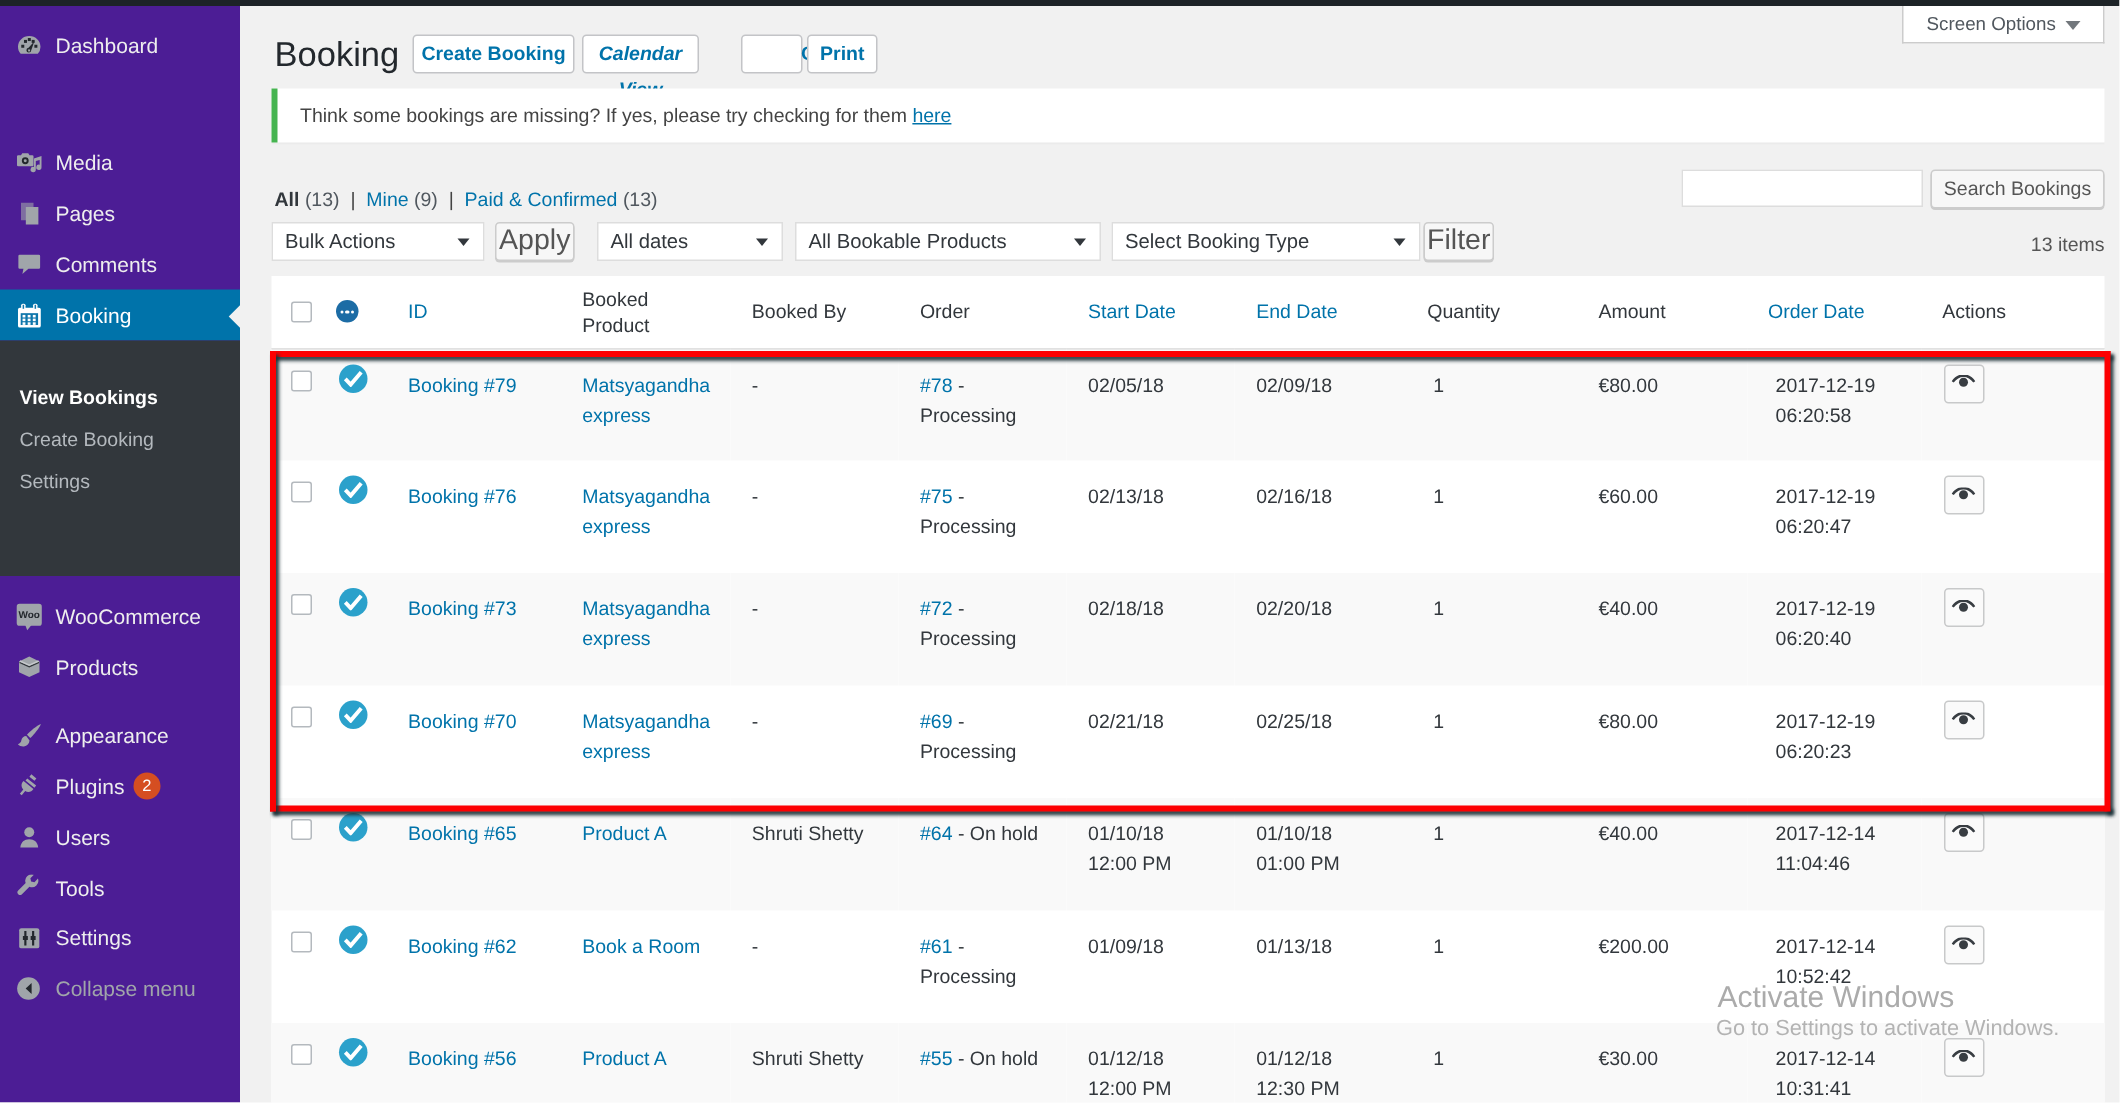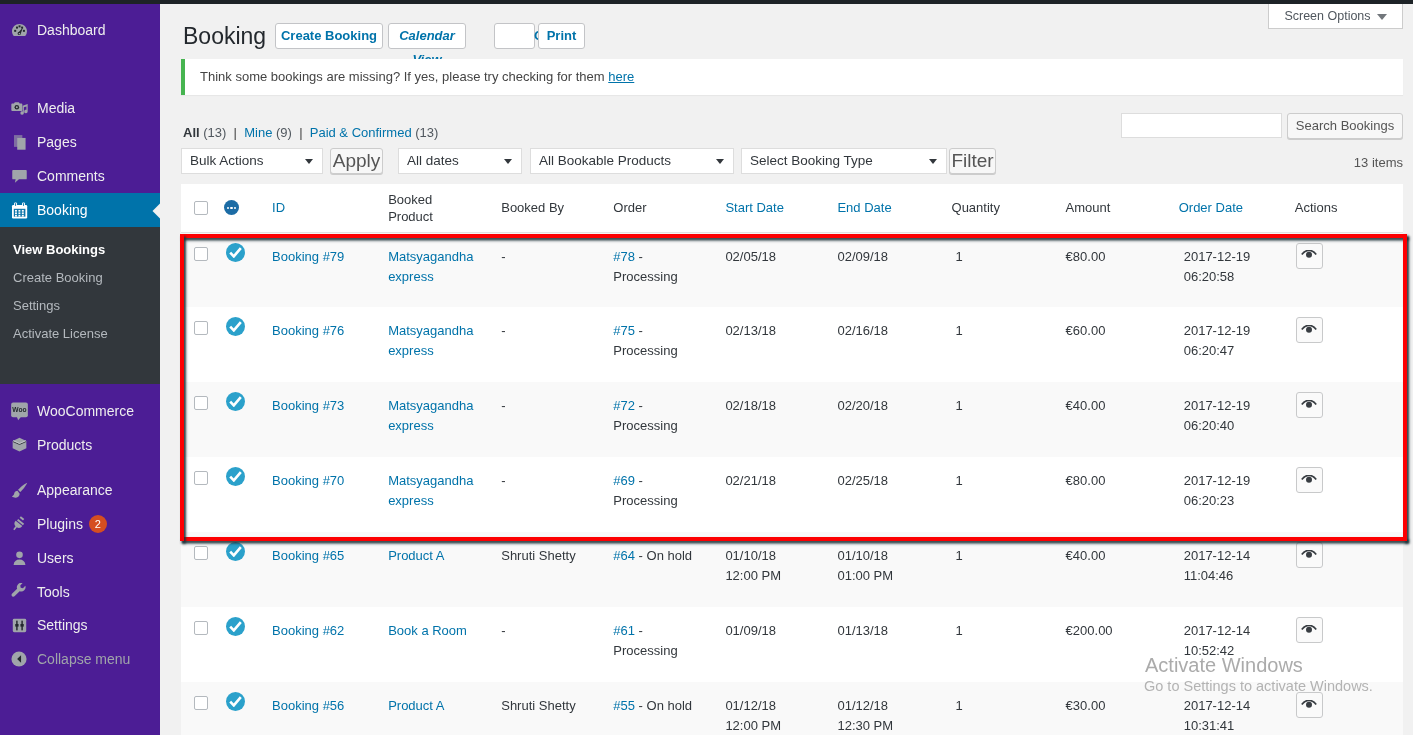--- a/index.html
+++ b/index.html
@@ -7,21 +7,21 @@
 body { background:#f1f1f1; position:relative; }
 #topbar { position:absolute; left:0; top:0; width:1413px; height:4px; background:#1d2327; z-index:50; }
 
 #sidebar { position:absolute; left:0; top:0; width:160px; height:735px; background:#4c1d95; z-index:10; }
 .mi { position:absolute; left:0; width:160px; height:34px; color:#eeeeee; font-size:14px; display:flex; align-items:center; }
 .mi .ic { width:20px; height:20px; margin-left:9px; display:flex; align-items:center; justify-content:center; flex:none; }
 .mi .lb { margin-left:8px; white-space:nowrap; }
 .mi svg { display:block; }
 #mi-booking { background:#0073aa; color:#fff; }
 #notch { position:absolute; left:155px; top:205px; width:12px; height:12px; background:#f1f1f1; transform:rotate(45deg); z-index:11; }
-#submenu { position:absolute; left:0; top:227px; width:160px; height:157px; background:#32373c; padding-top:9px; }
+#submenu { position:absolute; left:0; top:227px; width:160px; height:157px; background:#32373c; padding-top:24px; }
 .smi { height:28px; line-height:28px; padding-left:13px; font-size:13px; color:#b4b9be; }
 .smi.cur { color:#fff; font-weight:bold; }
 .badge { display:inline-block; background:#d54e21; color:#fff; border-radius:50%; width:18px; height:18px; line-height:18px; text-align:center; font-size:11px; margin-left:6px; }
 .collapse-lb { color:#a0a5aa; }
 
 #content { position:absolute; left:160px; top:0; width:1253px; height:735px; }
 #screen-options { position:absolute; right:10px; top:4px; width:135px; height:25px; background:#fff; border:1px solid #ccc; border-top:none; font-size:12.5px; color:#50575e; text-align:center; line-height:24px; }
 #screen-options .tri { display:inline-block; width:0; height:0; border-left:5px solid transparent; border-right:5px solid transparent; border-top:6px solid #72777c; margin-left:6px; vertical-align:middle; }
 h1 { position:absolute; left:23px; top:23px; font-size:23px; font-weight:400; color:#23282d; }
 .pta { position:absolute; top:23px; height:26px; background:#fff; border:1px solid #c3c4c7; border-radius:3px; color:#0073aa; font-size:13px; font-weight:bold; line-height:24px; text-align:center; }
@@ -400,21 +400,20 @@
             <rect x="12.5" y="14.6" width="2" height="1.8"></rect>
           </g>
         </svg>
       </span>
       <span class="lb">Booking</span>
     </div>
   <div id="submenu">
     <div class="smi cur">View Bookings</div>
     <div class="smi">Create Booking</div>
     <div class="smi">Settings</div>
-    <div class="smi">Activate License</div>
   </div>
   <div class="mi" style="top:394px">
       <span class="ic">
         <svg width="19" height="20" viewBox="0 0 20 21">
           <rect x="1.2" y="1.6" width="17.6" height="15.4" rx="2" fill="#a0a5aa"></rect>
           <path d="M7.2 16.5h4.4L8.6 20.2z" fill="#a0a5aa"></path>
           <text x="10" y="11.9" font-size="7" font-weight="bold" fill="#23282d" text-anchor="middle" font-family="Liberation Sans, sans-serif">Woo</text>
         </svg>
       </span>
       <span class="lb">WooCommerce</span>

